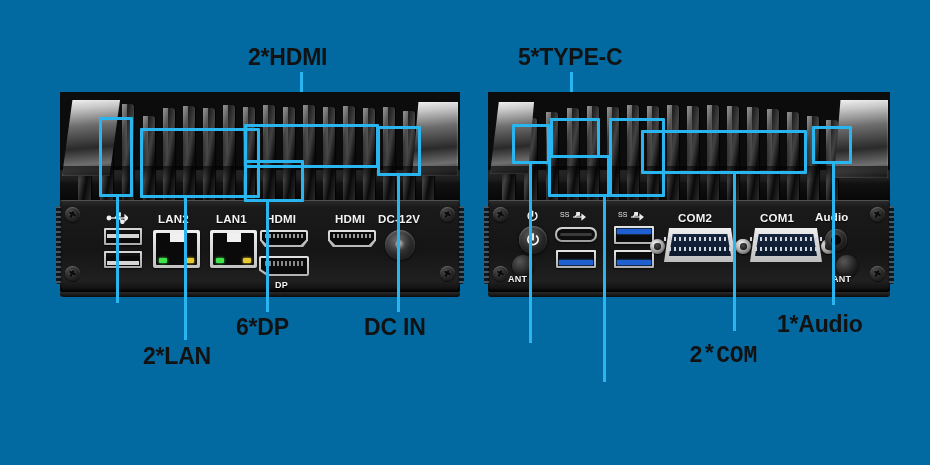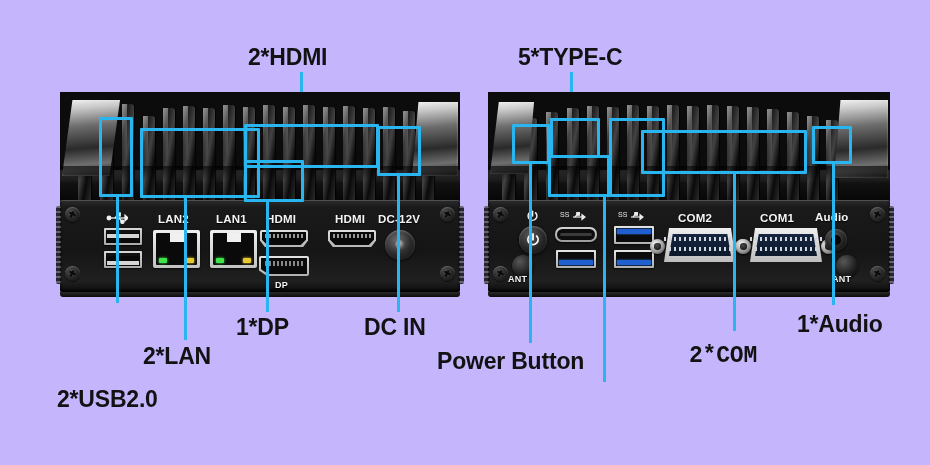--- a/index.html
+++ b/index.html
@@ -6,21 +6,21 @@
   html, body {
     margin: 0; padding: 0;
     width: 930px; height: 465px;
     background: #ffffff;
     font-family: "Liberation Sans", sans-serif;
     overflow: hidden;
   }
   #stage {
     position: relative;
     width: 930px; height: 465px;
-    background: #c4b5fd;
+    background: #0369a1;
   }
 
   
   .callout {
     position: absolute;
     color: #121212;
     font-weight: bold;
     font-size: 23px;
     letter-spacing: -0.2px;
     white-space: nowrap;
@@ -441,27 +441,26 @@
     <div class="baseledge" style="left:0; top:200px; width:400px; height:5px; border-radius:0 0 3px 3px;"></div>
   </div>
 
   <div class="hlbox" style="left:99px;  top:117px; width:34px;  height:80px;"></div>
   <div class="hlbox" style="left:140px; top:128px; width:120px; height:70px;"></div>
   <div class="hlbox" style="left:244px; top:124px; width:135px; height:44px;"></div>
   <div class="hlbox" style="left:244px; top:160px; width:60px;  height:42px;"></div>
   <div class="hlbox" style="left:377px; top:126px; width:44px;  height:50px;"></div>
 
   <div class="leader" style="left:116px; top:197px; height:106px;"></div>
-  <div class="callout" style="left:57px; top:388px;">2*USB2.0</div>
 
   <div class="leader" style="left:184px; top:198px; height:142px;"></div>
   <div class="callout" style="left:143px; top:345px;">2*LAN</div>
 
   <div class="leader" style="left:266px; top:202px; height:110px;"></div>
-  <div class="callout" style="left:236px; top:316px;">1*DP</div>
+  <div class="callout" style="left:236px; top:316px;">6*DP</div>
 
   <div class="leader" style="left:397px; top:176px; height:136px;"></div>
   <div class="callout" style="left:364px; top:316px;">DC IN</div>
 
   <div class="device" style="left:488px; top:92px; width:402px; height:205px;">
 
     <div class="fins" style="height:112px;">
       <div class="finblock" style="left:0;top:78px;width:402px;height:34px;"></div>
       <div class="fin" style="left:14px;  width:13px; height:80px;"></div>
       <div class="fin" style="left:36px;  width:13px; height:86px;"></div>
@@ -582,23 +581,22 @@
   </div>
 
   <div class="hlbox" style="left:512px; top:124px; width:38px; height:40px;"></div>
   <div class="hlbox" style="left:550px; top:118px; width:50px; height:40px;"></div>
   <div class="hlbox" style="left:548px; top:155px; width:62px; height:42px;"></div>
   <div class="hlbox" style="left:609px; top:118px; width:56px; height:79px;"></div>
   <div class="hlbox" style="left:641px; top:130px; width:166px; height:44px;"></div>
   <div class="hlbox" style="left:812px; top:126px; width:40px; height:38px;"></div>
 
   <div class="leader" style="left:529px; top:163px; height:180px;"></div>
-  <div class="callout" style="left:437px; top:350px;">Power Button</div>
 
   <div class="leader" style="left:603px; top:196px; height:186px;"></div>
 
   <div class="leader" style="left:733px; top:173px; height:158px;"></div>
   <div class="callout" style="left:689px; top:345px;font-family:Liberation Mono, monospace;">2*COM</div>
 
   <div class="leader" style="left:832px; top:163px; height:142px;"></div>
-  <div class="callout" style="left:777px; top:313px;margin-left:20px;">1*Audio</div>
+  <div class="callout" style="left:777px; top:313px;">1*Audio</div>
 
 </div>
 
 </body></html>

